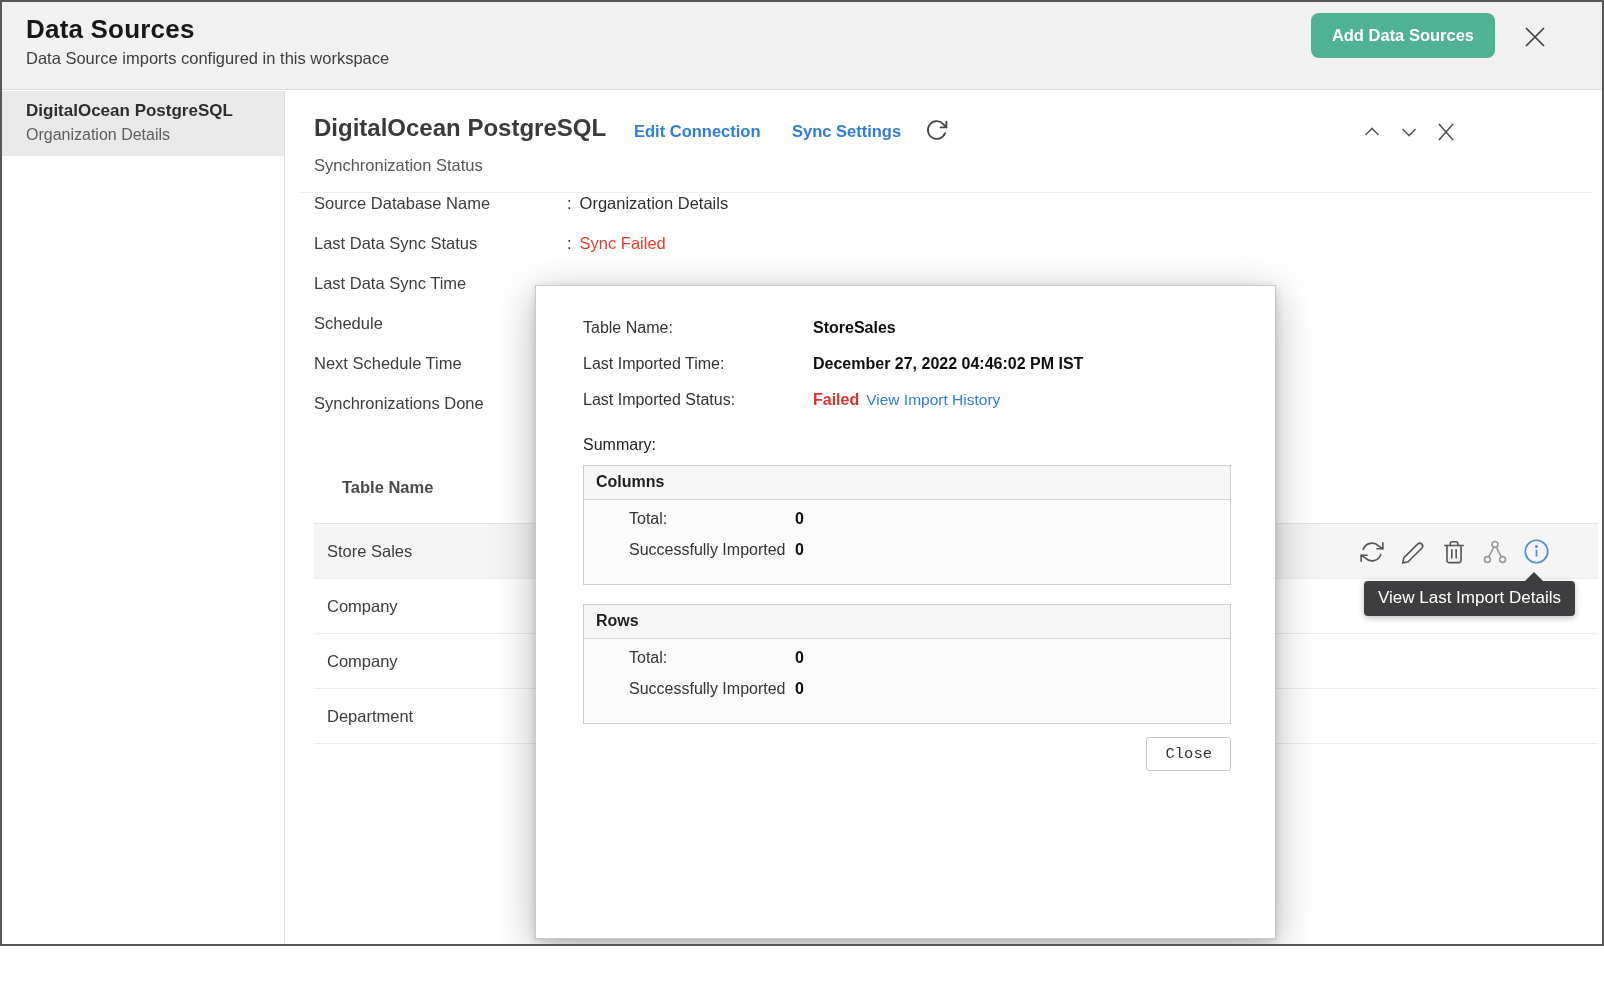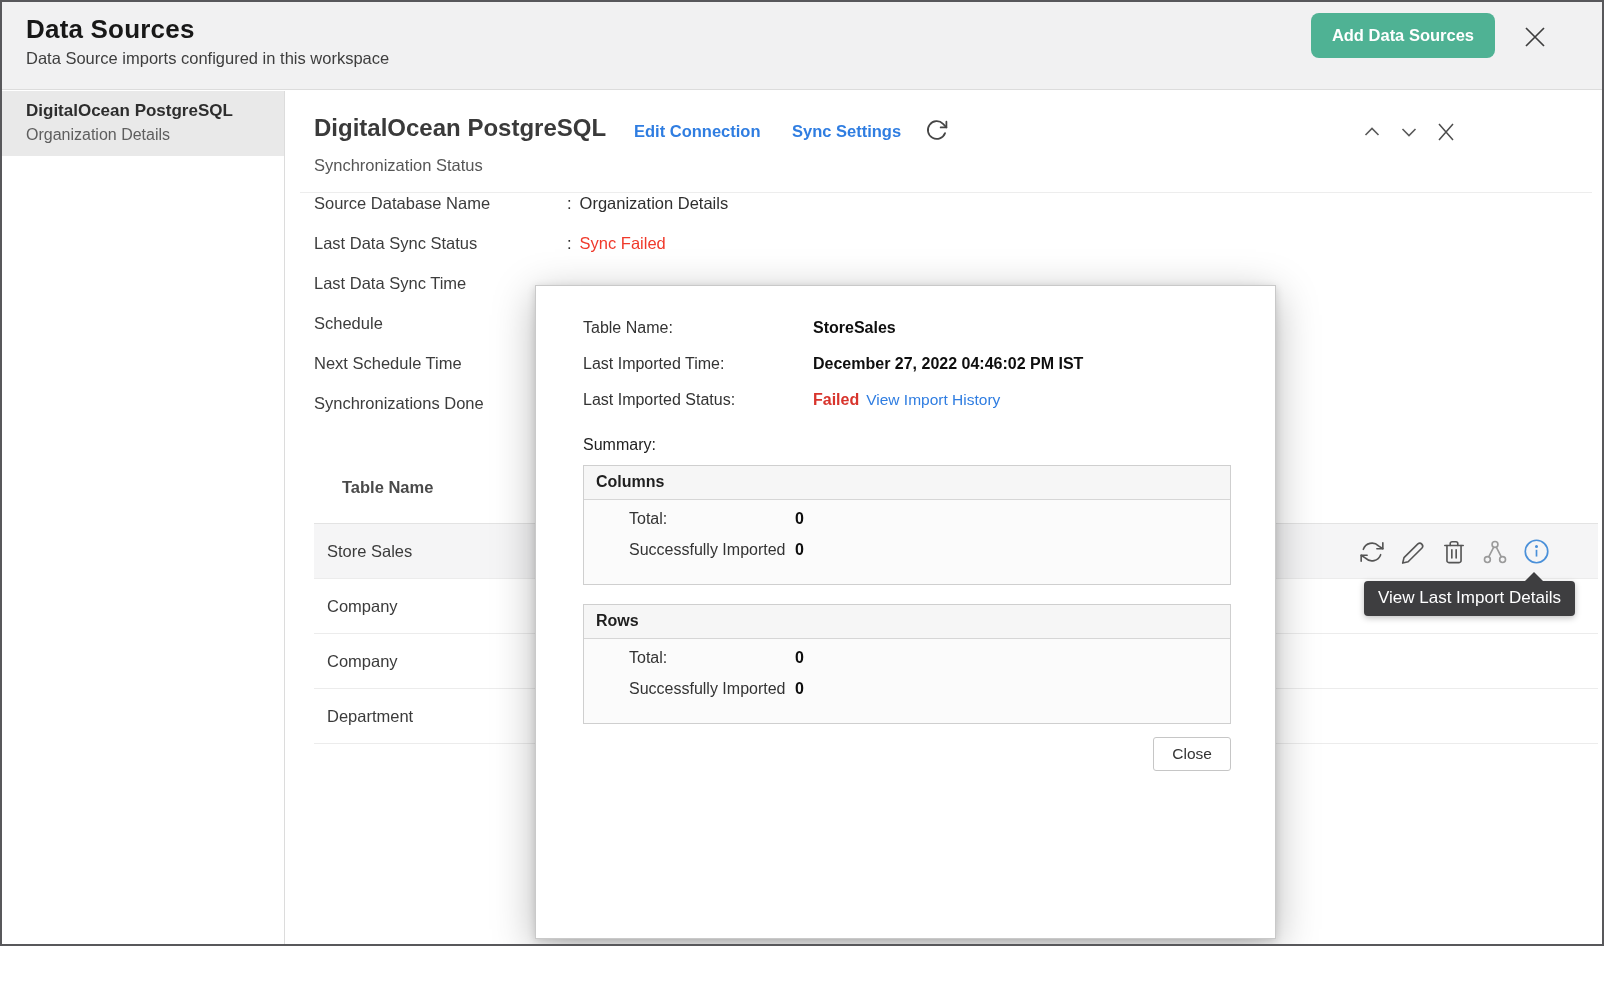--- a/index.html
+++ b/index.html
@@ -159,21 +159,21 @@
   .m-box-label { width: 166px; }
   .m-box-value { font-weight: 700; color: #0e0e0e; }
   .m-box.details .m-box-body {
     padding: 10px 12px 12px 12px;
     min-height: 85px; font-size: 16px; color: #222;
   }
   .m-box.details { margin-top: 20px; }
   .m-box.rows-box { margin-top: 19px; }
   .modal-footer { display: flex; justify-content: flex-end; padding: 13px 0 0 0; }
   .close-btn {
-    font-family: Liberation Sans, sans-serif;
+    font-family: Liberation Mono, monospace;
     font-size: 15.5px; color: #333;
     background: #fff; border: 1px solid #c6c6c6; border-radius: 3px;
     padding: 7px 18px; cursor: pointer;
   }
   :root {
     --green: #4fb294;
     --blue: #2f7de1;
     --red: #f0392b;
     --infoblue: #4a90d9;
     --tooltipbg: #3e3e40;

